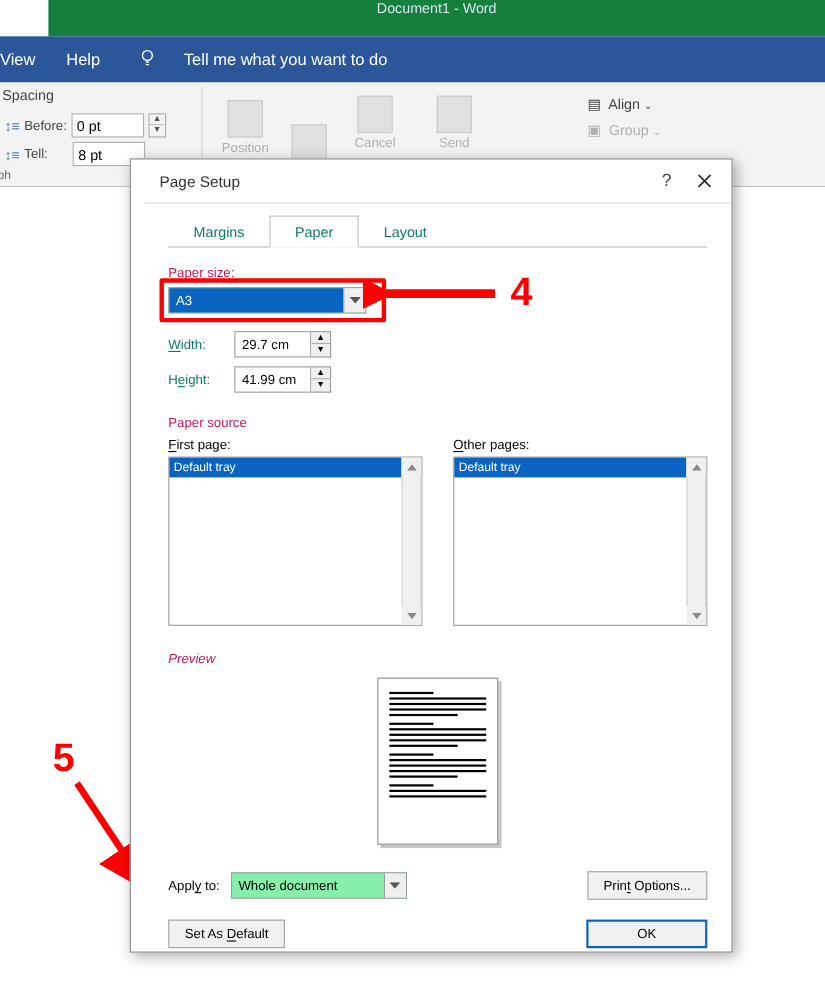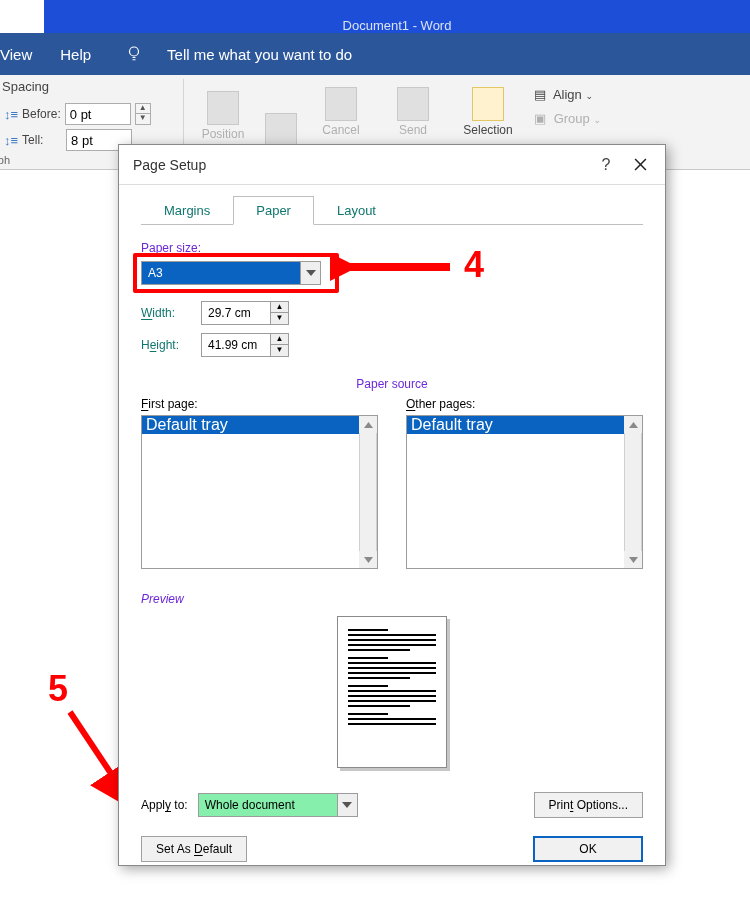--- a/index.html
+++ b/index.html
@@ -1,51 +1,51 @@
 <!DOCTYPE html>
 <html><head>
 <meta charset="utf-8">
 <style>
   * { box-sizing: border-box; font-family: "Segoe UI", Arial, sans-serif; }
   html,body { margin:0; padding:0; width:750px; height:900px; overflow:hidden; background:#fff; }
   .app { position:relative; width:750px; height:900px; }
 
   
-  .titlebar { height:33px; background:#1d4ed8; color:#d9e3f2; font-size:13px;
-              display:flex; align-items:flex-end; justify-content:center;margin-left:44px; }
+  .titlebar { height:33px; background:#15803d; color:#d9e3f2; font-size:13px;
+              display:flex; align-items:flex-start; justify-content:center;margin-left:44px; }
   
   .tabs-row { height:42px; background:#2b579a; color:#fff; display:flex; align-items:center; gap:28px; padding-left:2px; font-size:15px;}
   .tab-w { user-select:none; }
   .bulb { display:inline-block; width:30px; text-align:center;}
   
   .ribbon { height:95px; background:#f3f3f3; border-bottom:1px solid #c8c8c8; position:relative; }
   .rib-sep { position:absolute; top:4px; height:75px; width:1px; background:#d4d4d4; }
   .rib-group-label { position:absolute; bottom:3px; font-size:11px; color:#666; }
   .rib-item { position:absolute; font-size:12px; color:#444; }
   .rib-item.dis { color:#b0b0b0; }
   .rib-icon { display:block; width:32px; height:34px; margin:0 auto 2px; background:#e0e0e0; border:1px solid #c9c9c9; }
   .spin-input { height:22px; border:1px solid #adadad; font-size:13px; padding:0 4px; background:#fff; }
   .spin-btns { display:inline-flex; flex-direction:column; vertical-align:top; }
   .spin-btns div { width:16px; height:11px; border:1px solid #adadad; background:#f4f4f4; font-size:8px; line-height:8px; text-align:center; color:#555; cursor:pointer;}
   .spin-btns .dn { border-top:none; }
 
   
   .dialog { position:absolute; left:118px; top:144px; width:548px; height:722px; background:#fff;
-            border:1px solid #888; box-shadow:3px 3px 12px rgba(0,0,0,0.35); }
+            border:1px solid #888; box-shadow:3px 3px 12px rgba(0,0,0,0.35);padding-left:12px; }
   .dlg-title { height:40px; border-bottom:1px solid #ddd; display:flex; align-items:center;
                padding:0 8px 0 14px; font-size:14px; color:#333; }
   .dlg-title .sp { flex:1; }
   .dlg-ctrl { width:34px; height:26px; display:flex; align-items:center; justify-content:center; color:#444; }
   .dlg-body { padding:8px 22px 16px 22px; position:relative; }
 
   .tabstrip { display:flex; border-bottom:1px solid #bfbfbf; height:30px; margin-top:2px; }
   .tpane { padding:6px 22px; font-size:13px; color:#0f766e; border:1px solid transparent; border-bottom:none; cursor:pointer; position:relative; top:1px;}
   .tpane.active { background:#fff; border-color:#bfbfbf; border-bottom:1px solid #fff; }
 
-  .section-label { font-size:12px; color:#6d28d9; margin-top:16px; }
+  .section-label { font-size:12px; color:#be185d; margin-top:16px; }
   .field-row { display:flex; align-items:center; gap:10px; margin-top:8px; font-size:12px;}
   .field-row label { width:50px; color:#0f766e; }
   .und { text-decoration:underline; text-underline-offset:2px; }
 
   .combo { border:1px solid #9c9c9c; height:24px; display:flex; background:#86efac; }
   .combo .ctxt { flex:1; padding:0 6px; font-size:12px; display:flex; align-items:center; }
   .combo .cbtn { width:20px; border-left:1px solid #9c9c9c; background:#efefef; display:flex; align-items:center; justify-content:center;}
   .combo .cbtn svg{display:block}
 
   .papersize-wrap { position:relative; width:200px; }
@@ -56,21 +56,21 @@
   .numbox { display:flex; }
   .numbox input { width:70px; height:24px; border:1px solid #9c9c9c; font-size:12px; padding:0 6px; }
   .nb-btns { display:flex; flex-direction:column; }
   .nb-btns div { width:18px; height:12px; border:1px solid #9c9c9c; border-left:none; background:#efefef; font-size:8px; line-height:9px; text-align:center;}
   .nb-btns .dn{border-top:none}
 
   .src-cols { display:flex; gap:28px; margin-top:6px;}
   .src-col { flex:1; font-size:12px; }
   .listbox { margin-top:4px; height:154px; border:1px solid #9c9c9c; background:#fff; display:flex; }
   .list-inner { flex:1; }
-  .list-item { height:18px; padding:0 4px; font-size:16px; line-height:18px; background:#0a63c0; color:#fff;}
+  .list-item { height:18px; padding:0 4px; font-size:11px; line-height:18px; background:#0a63c0; color:#fff;}
   .list-scroll { width:18px; background:#f0f0f0; display:flex; flex-direction:column; }
   .list-scroll div { height:17px; display:flex; align-items:center; justify-content:center;}
   .list-scroll .mid{flex:1;background:#f0f0f0;border-left:1px solid #d0d0d0;border-right:1px solid #d0d0d0;}
 
   .preview-box { margin:10px auto 0; width:110px; height:152px; background:#fff; border:1px solid #8a8a8a;
                  box-shadow:3px 3px 0 #c7c7c7; padding:12px 10px 0; }
   .pv-line { height:2px; background:#000; margin-bottom:3px; }
   .pv-group { margin-bottom:6px; }
 
   .apply-row { display:flex; align-items:center; gap:10px; margin-top:24px; font-size:12px; }
@@ -134,24 +134,20 @@
       <span>Wrap</span>
     </div>
     <div class="rib-item dis" style="left:318px; top:12px; width:46px; text-align:center;">
       <span class="rib-icon"></span>
       <span>Cancel</span>
     </div>
     <div class="rib-item dis" style="left:390px; top:12px; width:46px; text-align:center;">
       <span class="rib-icon"></span>
       <span>Send</span>
     </div>
-    <div class="rib-item" style="left:458px; top:12px; width:60px; text-align:center; color:#444;">
-      <span class="rib-icon" style="background:#fff3cf; border-color:#e3c765;"></span>
-      <span>Selection</span>
-    </div>
     <div class="rib-item" style="left:534px; top:12px; font-size:13px;">
       <span style="display:inline-block;width:16px;">▤</span>
       <span>Align</span>
       <span style="font-size:9px;">⌄</span>
     </div>
     <div class="rib-item dis" style="left:534px; top:36px; font-size:13px;">
       <span style="display:inline-block;width:16px;">▣</span>
       <span>Group</span>
       <span style="font-size:9px;">⌄</span>
     </div>
@@ -215,21 +211,21 @@
         <label>H<span class="und">e</span>ight:</label>
         <div class="numbox">
           <input value="41.99 cm" style="">
           <div class="nb-btns">
               <div>▲</div>
               <div class="dn">▼</div>
             </div>
         </div>
       </div>
 
-      <div class="section-label" style="margin-top:20px;text-align:center;">Paper source</div>
+      <div class="section-label" style="margin-top:20px;">Paper source</div>
       <div class="src-cols">
         <div class="src-col">
           <div><span class="und">F</span>irst page:</div>
           <div class="listbox">
             <div class="list-inner">
               <div class="list-item">Default tray</div>
             </div>
             <div class="list-scroll">
               <div>
                   <svg width="9" height="6">

